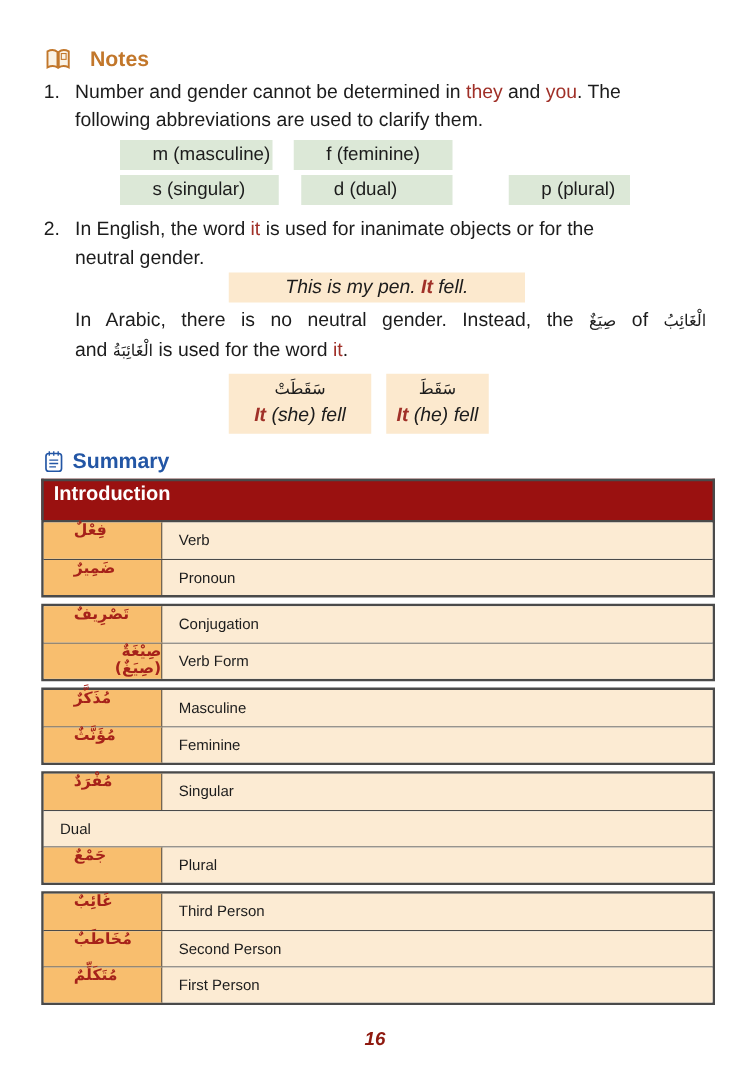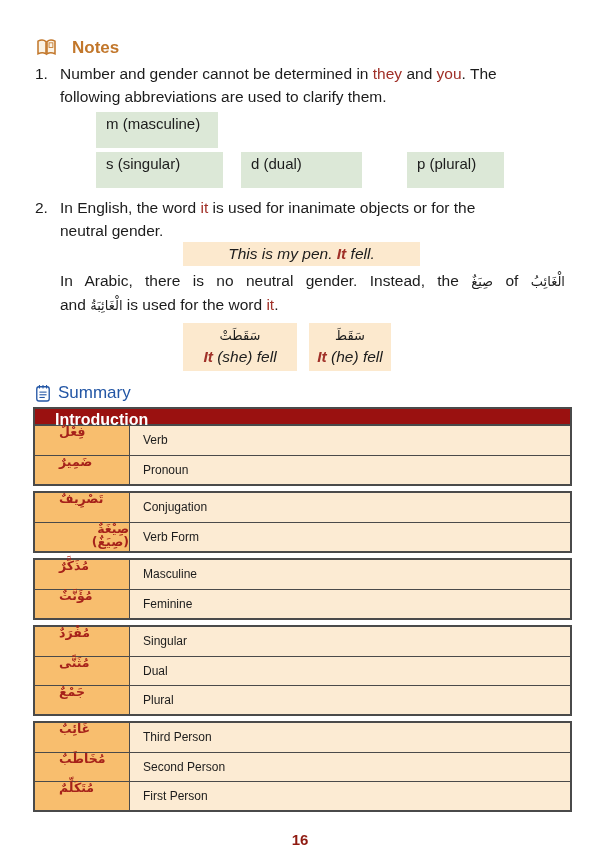--- a/index.html
+++ b/index.html
@@ -15,34 +15,34 @@
     line-height: 23px;
     color: var(--text-dark, #1c1c1c);
   }
   .ar { font-family: "DejaVu Sans", sans-serif; }
 
   
   .sec-header { display: flex; align-items: center; gap: 15px; }
   .notes-header { margin-left: 1px; margin-bottom: 3px; }
   .notes-title { font-size: 17px; font-weight: bold; color: var(--notes-orange, #c2772b); }
   .summary-header { margin-top: 10px; margin-bottom: 3px; gap: 7px; }
-  .summary-title { font-size: 17px; font-weight: normal; color: var(--summary-blue, #2356a5); }
+  .summary-title { font-size: 17px; font-weight: bold; color: var(--summary-blue, #2356a5); }
 
   
   .list-item { display: flex; margin-top: 2px; }
   .marker { width: 25px; flex: 0 0 25px; }
   .item-body { flex: 1; }
   .red { color: var(--red-text, #a03028); }
 
   
   .abbrev-row { margin-left: 61px; margin-top: 4px; display: flex; }
   .abbrev {
     background: var(--green-box, #dce8d7);
-    height: 36px; line-height: 24px;
-    padding-left: 10px; font-size: 15px;
+    height: 24px; line-height: 24px;
+    padding-left: 26px; font-size: 15px;
   }
   .ab-m { width: 122px; }
   .ab-f { width: 127px; margin-left: 17px; }
   .ab-s { width: 127px; }
   .ab-d { width: 121px; margin-left: 18px; }
   .ab-p { width: 97px;  margin-left: 45px; }
 
   
   .example-box {
     margin-left: 148px; margin-top: 0;
@@ -66,21 +66,21 @@
   .wb-2 { width: 82px; }
   .word-box .ar-word { display: block; font-size: 13px; line-height: 20px; }
   .word-box .translation { display: block; font-style: italic; font-size: 15.5px; line-height: 21px; }
   .word-box .red { font-weight: bold; }
 
   
   .summary-table { margin-left: -2px; width: 539px; }
   .theader {
     background: var(--header-red, #9a1110);
     color: #fff; font-weight: bold; font-size: 16px;
-    height: 17px; line-height: 21px; padding-left: 20px;
+    height: 33px; line-height: 21px; padding-left: 8px;
     border: 2px solid var(--border-dark, #4a4a4a);
     border-bottom: none;
   }
   .tgroup { border: 2px solid var(--border-dark, #4a4a4a); }
   .tgroup.gap { margin-top: 5px; }
   .trow { display: flex; height: 29px; }
   .trow + .trow { border-top: 1.5px solid var(--border-dark, #4a4a4a); }
   .cell-ar {
     width: 95px; flex: 0 0 95px;
     background: var(--row-orange, #f8be6e);
@@ -94,20 +94,21 @@
   .cell-en {
     flex: 1; background: var(--row-cream, #fcebd3);
     display: flex; align-items: center;
     padding-left: 13px; font-size: 12px;
   }
 
   .page-number {
     margin-top: 16px; text-align: center;
     font-weight: bold; font-size: 15px;
     color: var(--page-red, #8f1a10);
+    font-style: italic;
   }
 </style>
 </head>
 <body>
 
 <div class="page">
 
   <div class="sec-header notes-header">
     <span style="display:inline-flex;">
       <svg width="21" height="17" viewBox="0 0 24 20" aria-hidden="true">
@@ -122,20 +123,21 @@
   <div class="list-item">
     <span class="marker">1.</span>
     <div class="item-body">
       <div><span>Number and gender cannot be determined in </span><span class="red">they</span><span> and </span><span class="red">you</span><span>. The</span></div>
       <div>following abbreviations are used to clarify them.</div>
     </div>
   </div>
 
   <div class="abbrev-row">
     <span class="abbrev ab-m">m (masculine)</span>
+    <span class="abbrev ab-f">f (feminine)</span>
   </div>
   <div class="abbrev-row">
     <span class="abbrev ab-s">s (singular)</span>
     <span class="abbrev ab-d">d (dual)</span>
     <span class="abbrev ab-p">p (plural)</span>
   </div>
 
   <div class="list-item" style="margin-top:8px;">
     <span class="marker">2.</span>
     <div class="item-body">
@@ -226,23 +228,20 @@
     </div>
 
     <div class="tgroup gap">
       <div class="trow">
         <div class="cell-ar">
             <span class="ar" dir="rtl">مُفْرَدٌ</span>
           </div>
         <div class="cell-en">Singular</div>
       </div>
       <div class="trow">
-        <div class="cell-ar">
-            <span class="ar" dir="rtl">مُثَنًّى</span>
-          </div>
         <div class="cell-en">Dual</div>
       </div>
       <div class="trow">
         <div class="cell-ar">
             <span class="ar" dir="rtl">جَمْعٌ</span>
           </div>
         <div class="cell-en">Plural</div>
       </div>
     </div>
 

